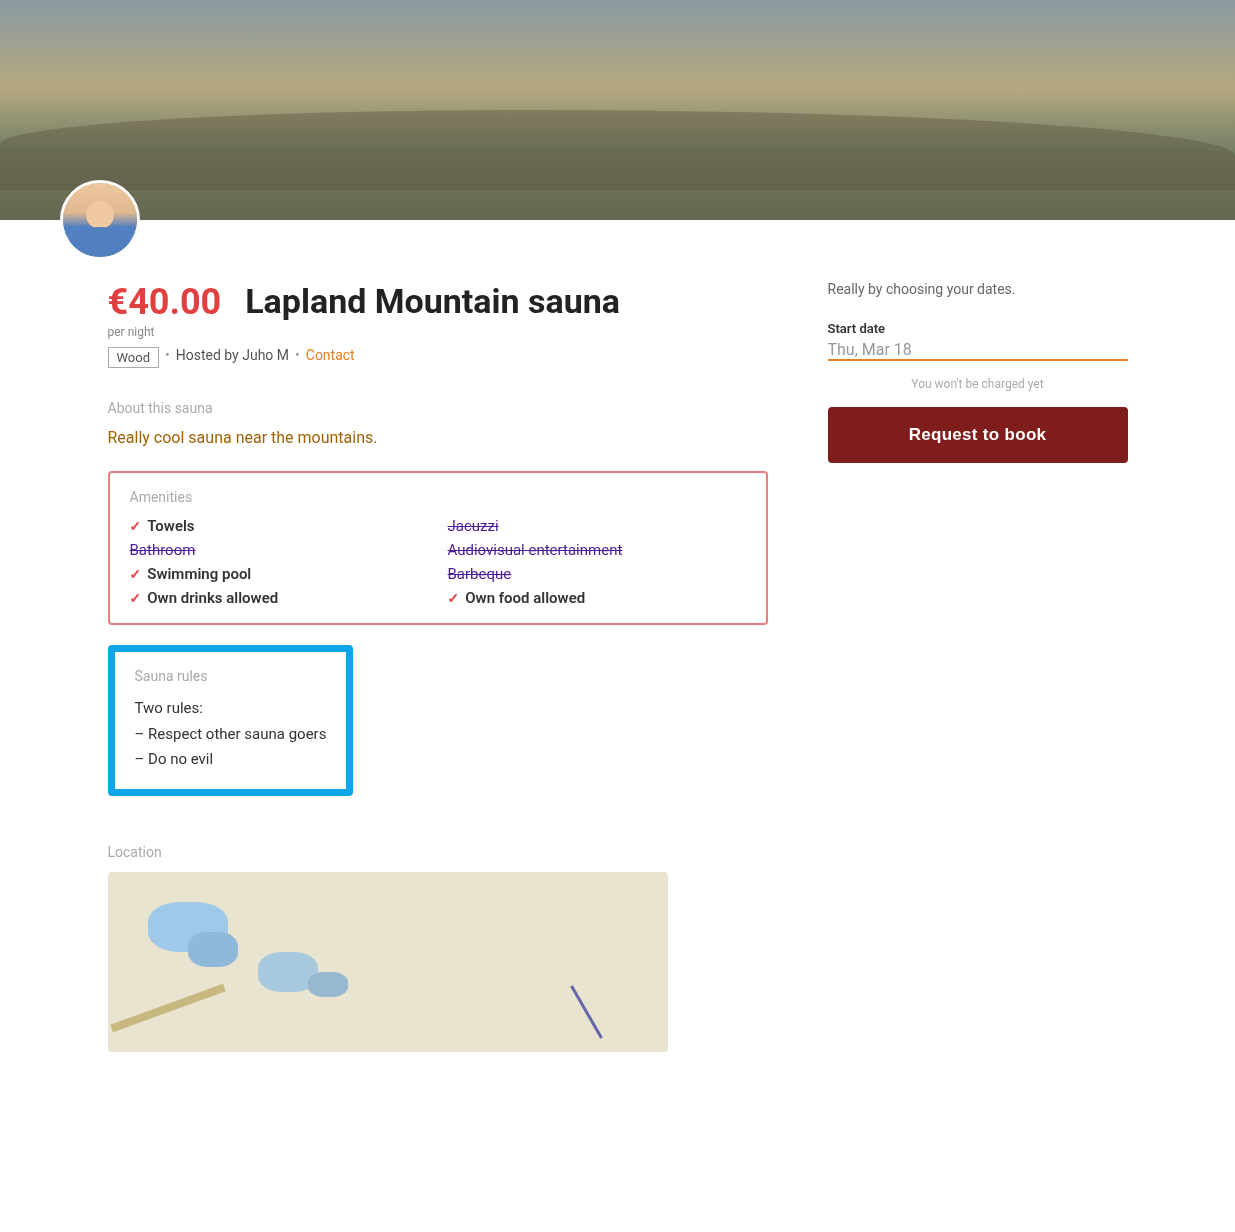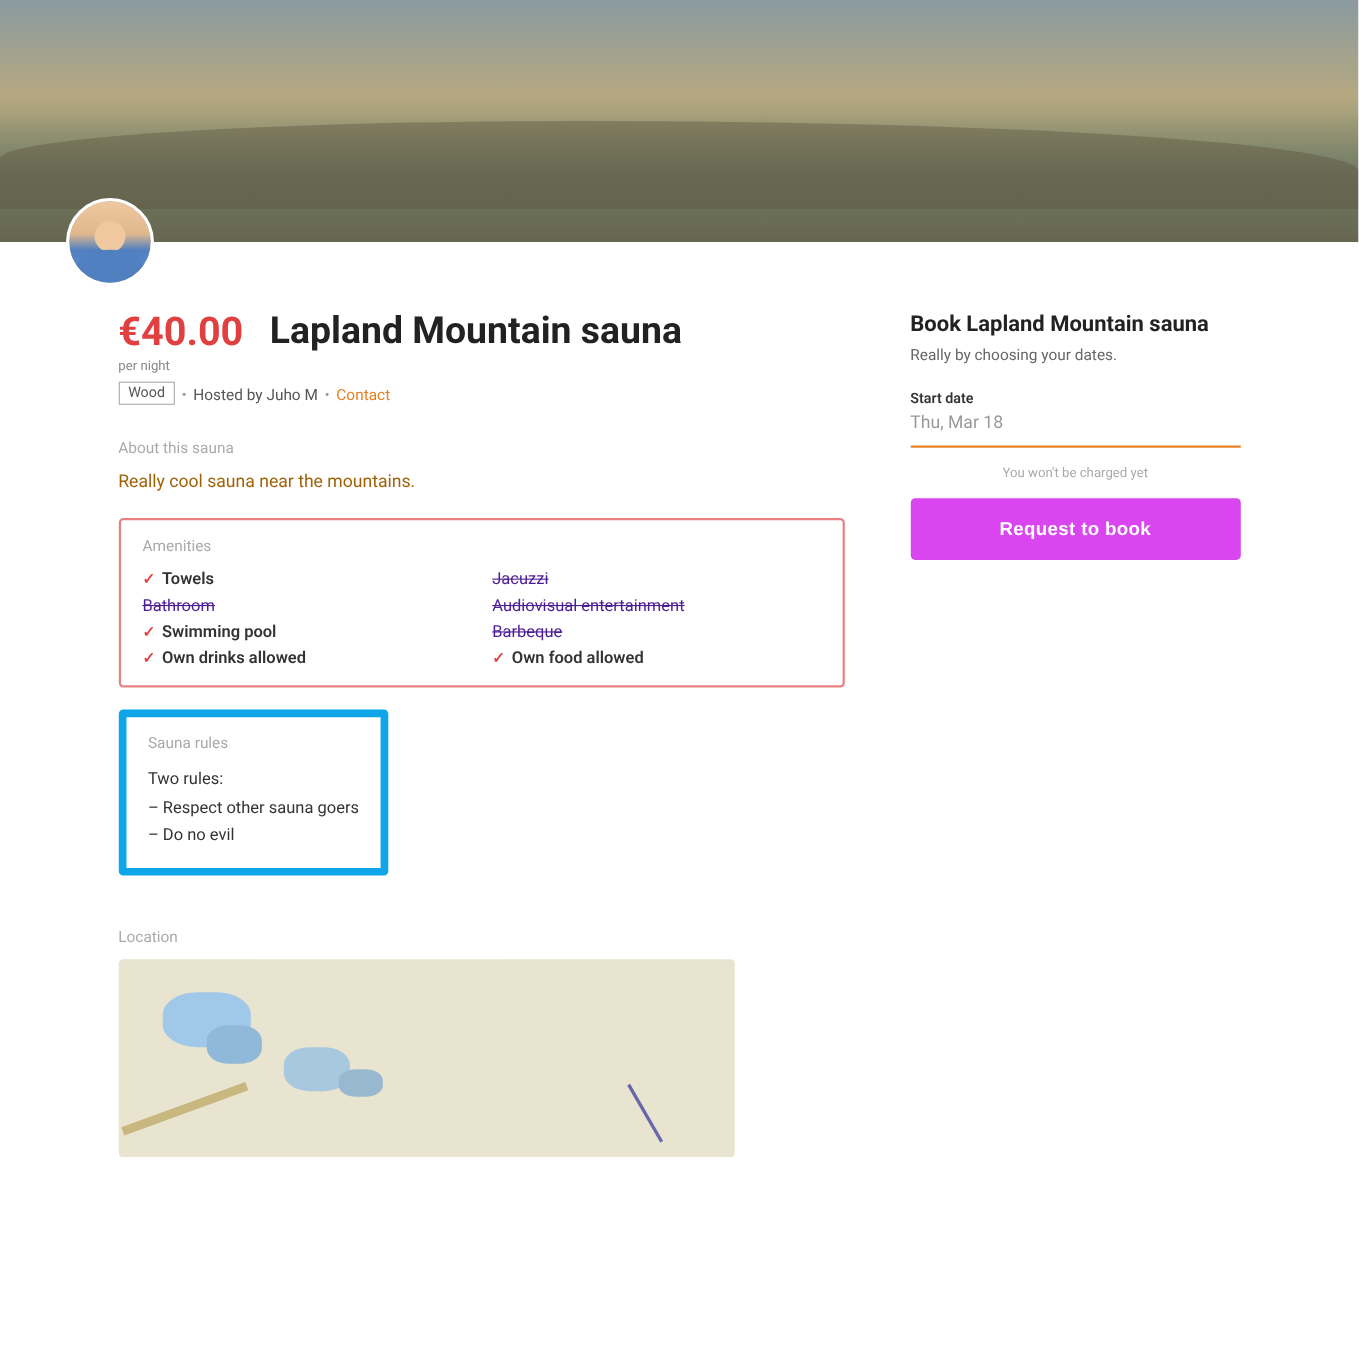--- a/index.html
+++ b/index.html
@@ -113,21 +113,21 @@
 
     .sauna-title {
       font-size: 34px;
       font-weight: 700;
       color: #222;
       line-height: 1.2;
     }
 
     .subtitle-row {
       display: flex;
-      align-items: flex-end;
+      align-items: flex-start;
       gap: 6px;
       margin-top: 8px;
       margin-left: 0;
       font-size: 14px;
       color: #555;
     }
 
     .wood-badge {
       border: 1px solid #aaa;
       padding: 2px 8px;
@@ -290,34 +290,34 @@
       font-size: 13px;
       font-weight: 600;
       color: #333;
       margin-bottom: 4px;
     }
 
     .date-value {
       font-size: 16px;
       color: #999;
       border-bottom: 2px solid #e88020;
-      padding-bottom: 12px;
+      padding-bottom: 0;
       width: 100%;
     }
 
     .no-charge-text {
       text-align: center;
       font-size: 12px;
       color: #aaa;
       margin-bottom: 16px;
     }
 
     .request-btn {
       width: 100%;
-      background: #d946ef;
+      background: #7f1d1d;
       color: #fff;
       border: none;
       border-radius: 4px;
       padding: 18px;
       font-size: 17px;
       font-weight: 600;
       cursor: pointer;
       letter-spacing: 0.3px;
     }
   </style>
@@ -423,21 +423,20 @@
         <div style="position:absolute; top:80px; left:150px; width:60px; height:40px; background:#a8c8e0; border-radius:40%;"></div>
         <div style="position:absolute; top:100px; left:200px; width:40px; height:25px; background:#98b8d0; border-radius:40%;"></div>
         <div style="position:absolute; bottom:10px; right:80px; width:3px; height:60px; background:#6666aa; transform:rotate(-30deg);"></div>
       </div>
     </div>
 
   </div>
 
   <div class="right-col">
     <div class="booking-card">
-      <h2 class="booking-title">Book Lapland Mountain sauna</h2>
       <p class="booking-subtitle">Really by choosing your dates.</p>
 
       <div class="date-row">
         <div class="date-field">
           <div class="date-label">Start date</div>
           <div class="date-value">Thu, Mar 18</div>
         </div>
       </div>
 
       <p class="no-charge-text">You won't be charged yet</p>

